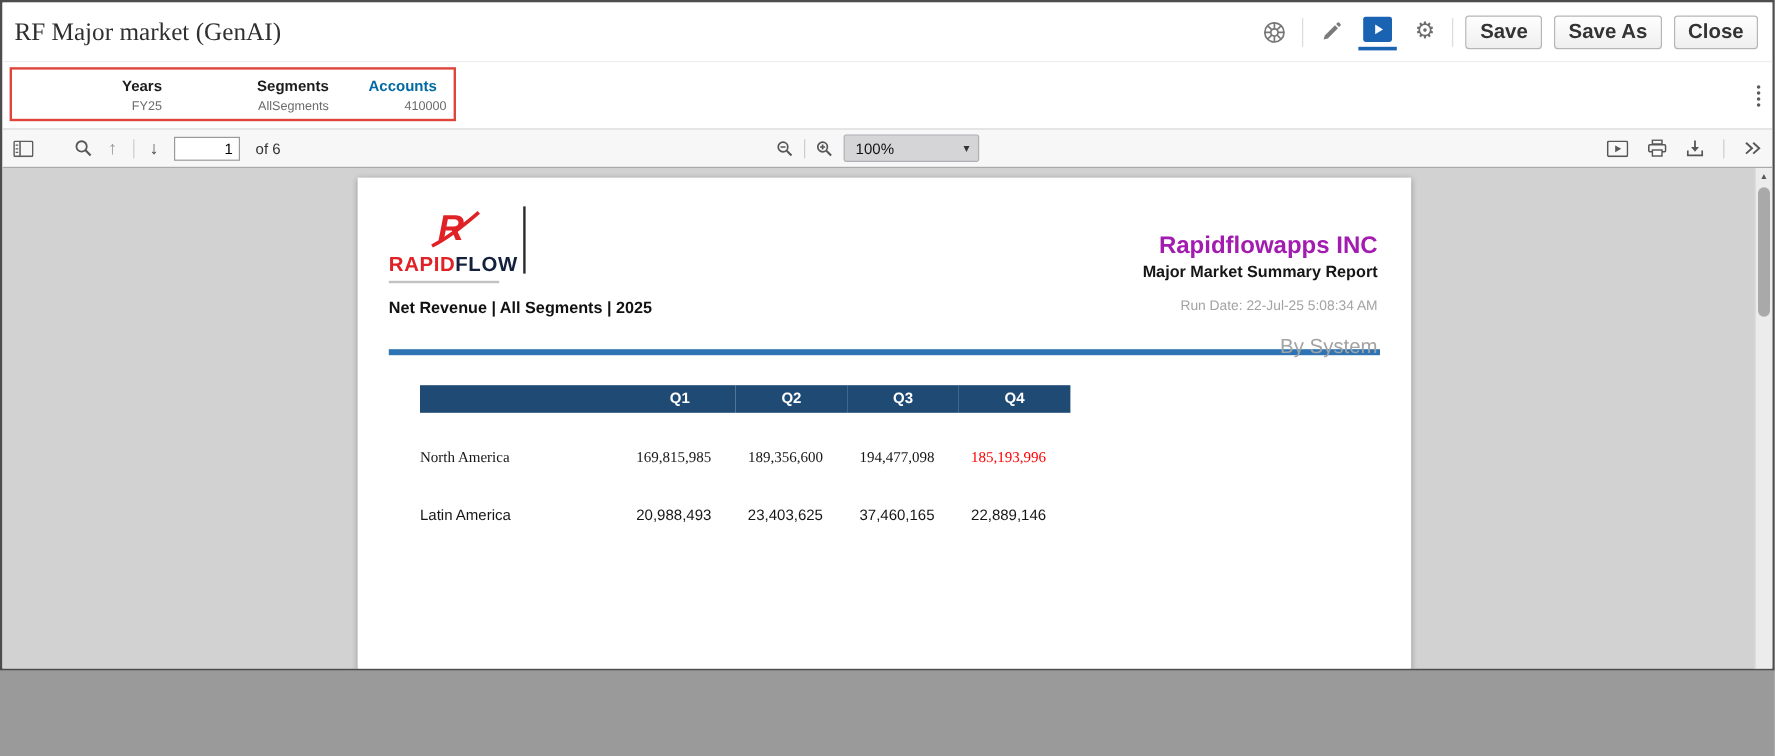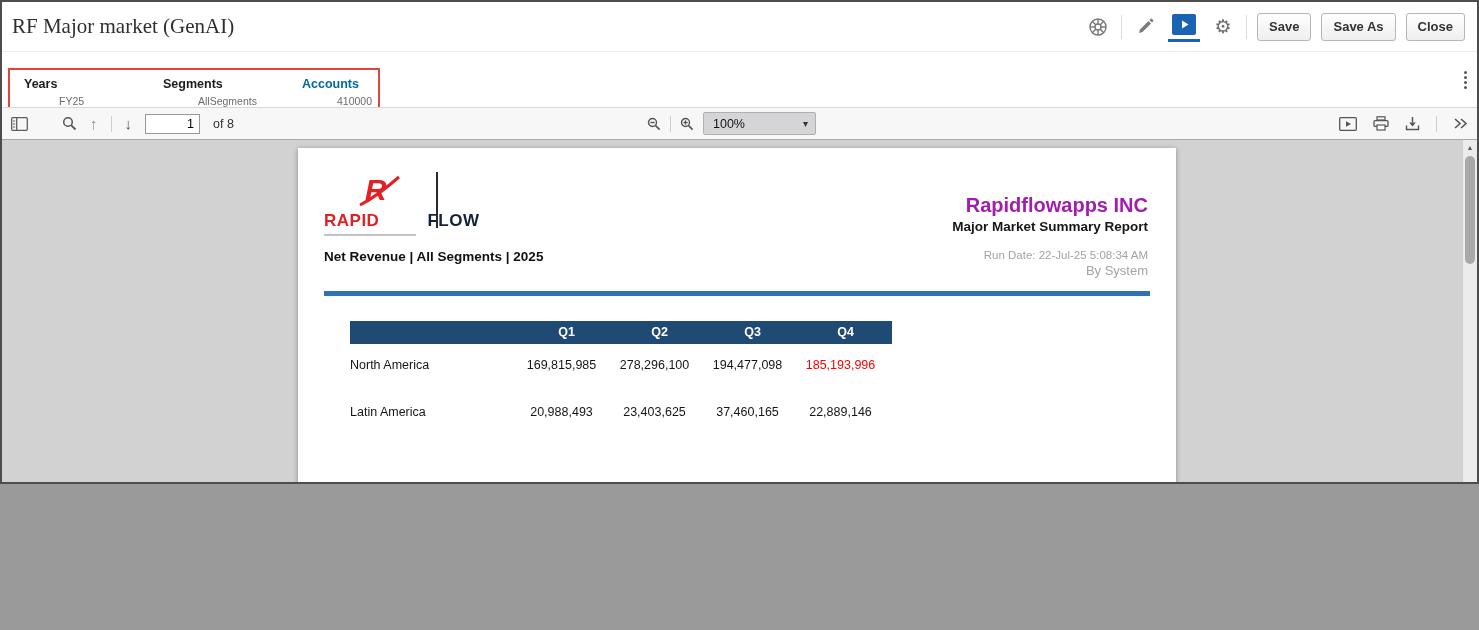--- a/index.html
+++ b/index.html
@@ -1,41 +1,41 @@
 <!DOCTYPE html>
 <html><head>
 <meta charset="utf-8">
 <style>
   * { margin:0; padding:0; box-sizing:border-box; }
   html,body { background:#9a9a9a; }
   body { font-family:"Liberation Sans", sans-serif; }
 
-  .app { width:1479px; height:484px; border:2px solid #4d4d4d; background:#fff;
+  .app { width:1479px; height:559px; border:2px solid #4d4d4d; background:#fff;
          position:relative; overflow:hidden; }
 
   
   .topbar { height:50px; display:flex; align-items:center; padding:0 12px 0 10px;
             border-bottom:1px solid #ececec; background:#fff; }
   .title { font-family:"Liberation Serif", serif; font-size:21px; color:#2f2f2f; }
   .topbar-right { margin-left:auto; display:flex; align-items:center; gap:10px; }
   .tb-icon { min-width:26px; height:30px; display:flex; align-items:center;
              justify-content:center; cursor:pointer; }
   .gear-glyph { font-size:19px; color:#6d6d6d; line-height:1; }
   .play-wrap { border-bottom:3px solid #1a63b2; padding:3px 4px 4px; }
   .play-btn { width:24px; height:21px; background:#1a63b2; border-radius:2px;
               display:flex; align-items:center; justify-content:center; }
   .sep-v { width:1px; height:24px; background:#dcdcdc; }
   .btn { height:28px; padding:0 11px; background:linear-gradient(#fefefe,#efefef);
          border:1px solid #b6b6b6; border-radius:3px; font-weight:bold;
-         font-size:13px; color:#333; font-family:"Liberation Sans",sans-serif; cursor:pointer; }
+         font-size:17px; color:#333; font-family:"Liberation Sans",sans-serif; cursor:pointer; }
 
   
   .pov-bar { height:55px; position:relative; background:#fff; }
-  .pov-box { position:absolute; left:6px; top:16px; width:372px; height:45px;
-             border:2px solid #e0453c; display:flex; padding:4px 0; background:#fff; }
+  .pov-box { position:absolute; left:6px; top:4px; width:372px; height:45px;
+             border:2px solid #e0453c; display:flex; padding:4px 0; background:#fff;text-align:right; }
   .pov-dim { width:141px; padding:3px 14px 0; cursor:pointer; }
   .pov-dim:last-child { width:90px; }
   .pov-label { font-size:12.5px; font-weight:bold; color:#1c1c1c; }
   .pov-label.muted { color:#0369a1; }
   .pov-value { font-size:10.5px; color:#6b6b6b; margin-top:4px;margin-left:35px; }
   .kebab { position:absolute; right:9px; top:50%; transform:translateY(-50%); cursor:pointer; }
 
   
   .pdf-toolbar { height:33px; background:#f7f7f8; border-top:1px solid #d8d8d8;
                  border-bottom:1px solid #a9a9a9; position:relative;
@@ -70,41 +70,41 @@
               font-size:7px; color:#555; cursor:pointer; }
   .sb-thumb { position:absolute; left:2px; right:2px; top:16px; height:108px;
               background:#a9a9a9; border-radius:6px; cursor:grab; }
 
   
   .logo-block { position:relative; width:122px; }
   .logo-emblem { margin-left:32px; width:46px; height:36px; }
   .logo-line { position:absolute; left:112px; top:0; width:2px; height:56px; background:#2b2b2b; }
   .logo-text { font-size:17px; font-weight:bold; letter-spacing:.5px; margin-top:3px; white-space:nowrap; }
   .logo-rapid { color:#e02126;margin-top:36px; }
-  .logo-flow { color:#14213d;margin-left:48px; }
+  .logo-flow { color:#14213d; }
   .logo-tagline { margin-top:3px; height:2px; width:92px; background:#c2c2c2; }
   .subtitle { margin-top:13px; font-size:13.5px; font-weight:bold; color:#111; }
 
   .rheader { position:absolute; top:46px; right:28px; text-align:right; }
   .company { font-size:20px; font-weight:bold; color:#a21caf; }
   .rtitle { font-size:13.5px; font-weight:bold; color:#161616; margin-top:2px; }
   .rundate { font-size:11.5px; color:#a3a3a3; margin-top:15px; }
-  .runby { font-size:13px; color:#a3a3a3; margin-top:2px; }
+  .runby { font-size:17px; color:#a3a3a3; margin-top:18px; }
 
   .rule { margin-top:27px; height:4.5px; background:#2e74b5; }
 
   table.rpt { margin:25px 0 0 26px; border-collapse:collapse; }
   table.rpt th.lblcol { width:170px; }
   table.rpt th.qcol { width:93px; }
   table.rpt thead th { background:#1f4a73; color:#fff; font-size:12.5px;
                        font-weight:bold; height:23px; text-align:center; }
   table.rpt td { font-size:12.5px; color:#161616; text-align:center;
                  padding-right:10px; white-space:nowrap; }
   table.rpt td.lbl { text-align:left; padding-right:0; }
-  tr.r0 td { padding-top:14px; }
+  tr.r0 td { padding-top:30px;font-family:Liberation Serif, serif; }
   tr.r1 td { padding-top:33px; }
   tr.r2 td { padding-top:52px; }
   tr.r3 td { padding-top:52px; }
   .neg { color:#ff0000 !important; }
 
   svg { display:block; }
 </style>
 </head>
 <body>
 
@@ -191,21 +191,21 @@
       <div class="ico">
         <svg width="15" height="15" viewBox="0 0 15 15">
           <circle cx="6" cy="6" r="4.3" fill="none" stroke="#565656" stroke-width="1.5"></circle>
           <line x1="9.3" y1="9.3" x2="13.5" y2="13.5" stroke="#565656" stroke-width="1.8"></line>
         </svg>
       </div>
       <span class="arrow-glyph lighter">↑</span>
       <div class="tsep"></div>
       <span class="arrow-glyph">↓</span>
       <input class="page-input" value="1" style="">
-      <span class="of-label">of 8</span>
+      <span class="of-label">of 6</span>
     </div>
 
     <div class="center-group">
       <div class="ico">
         <svg width="14" height="14" viewBox="0 0 14 14">
           <circle cx="5.5" cy="5.5" r="4" fill="none" stroke="#565656" stroke-width="1.4"></circle>
           <line x1="3.4" y1="5.5" x2="7.6" y2="5.5" stroke="#565656" stroke-width="1.4"></line>
           <line x1="8.6" y1="8.6" x2="12.6" y2="12.6" stroke="#565656" stroke-width="1.7"></line>
         </svg>
       </div>
@@ -292,21 +292,21 @@
               <th class="qcol">Q1</th>
               <th class="qcol">Q2</th>
               <th class="qcol">Q3</th>
               <th class="qcol">Q4</th>
             </tr>
           </thead>
           <tbody>
             <tr class="r0">
               <td class="lbl">North America</td>
               <td>169,815,985</td>
-              <td>278,296,100</td>
+              <td>189,356,600</td>
               <td>194,477,098</td>
               <td class="neg">185,193,996</td>
             </tr>
             <tr class="r1">
               <td class="lbl">Latin America</td>
               <td>20,988,493</td>
               <td>23,403,625</td>
               <td>37,460,165</td>
               <td>22,889,146</td>
             </tr>

